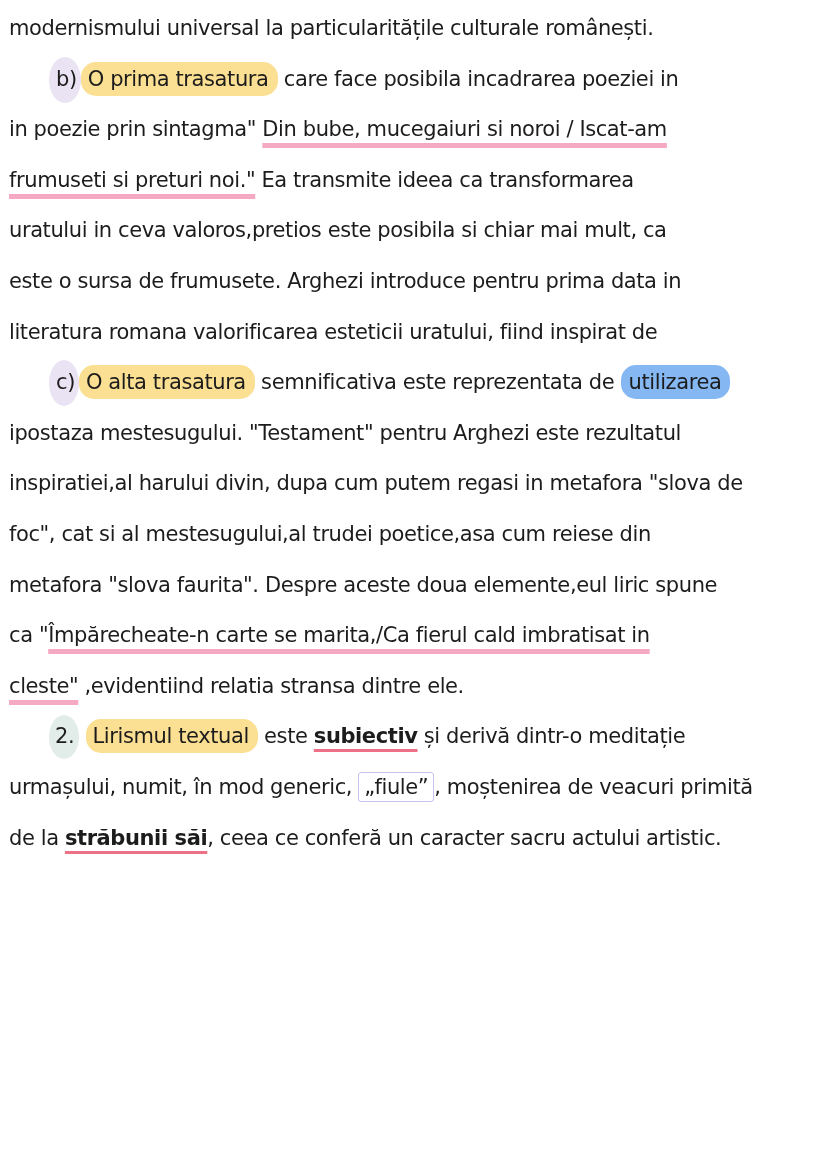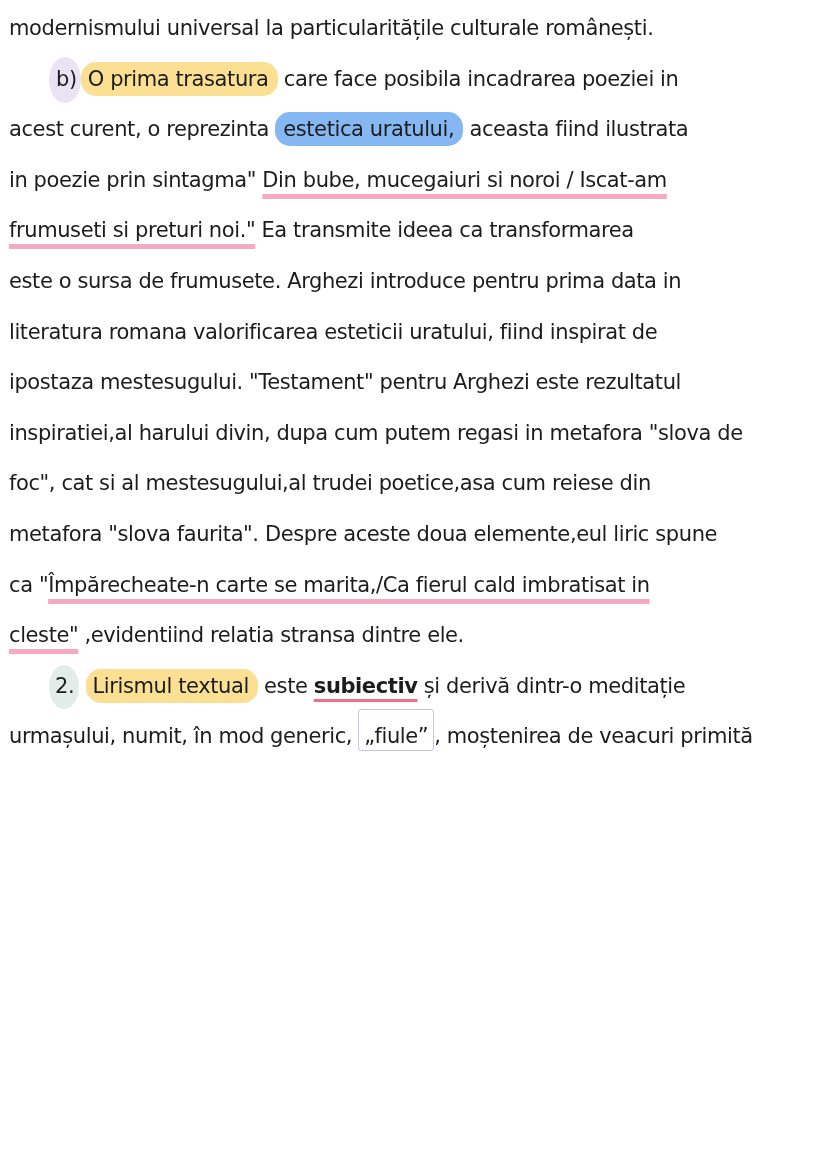--- a/index.html
+++ b/index.html
@@ -63,35 +63,37 @@
   .seg-u-red{
     text-decoration:underline;
     text-decoration-color:var(--u-red);
     text-decoration-thickness:2.5px;
     text-underline-offset:6px;
     font-weight:bold;
   }
   .seg-boxed{
     border:1.5px solid var(--box-border);
     border-radius:3px;
-    padding:14px 5px 2px 5px;
+    padding:2px 5px 2px 5px;
   }
 </style>
 </head>
 <body>
 
 <div class="page" id="doc">
     <div class="line"><span class="seg-plain">modernismului universal la particularitățile culturale românești.</span></div>
     <div class="line indent"><span class="seg-bullet-lavender">b)</span><span class="seg-hl-yellow">O prima trasatura</span><span class="seg-plain"> care face posibila incadrarea poeziei in</span></div>
-    <div class="line"><span class="seg-plain">acest curent, o reprezinta </span><span class="seg-hl-blue">estetica uratului,</span><span class="seg-plain"> aceasta fiind ilustrata</span></div>
     <div class="line"><span class="seg-plain">in poezie prin sintagma" </span><span class="seg-u-pink">Din bube, mucegaiuri si noroi / Iscat-am</span></div>
     <div class="line"><span class="seg-u-pink">frumuseti si preturi noi."</span><span class="seg-plain"> Ea transmite ideea ca transformarea</span></div>
+    <div class="line"><span class="seg-plain">uratului in ceva valoros,pretios este posibila si chiar mai mult, ca</span></div>
     <div class="line"><span class="seg-plain">este o sursa de frumusete. Arghezi introduce pentru prima data in</span></div>
     <div class="line"><span class="seg-plain">literatura romana valorificarea esteticii uratului, fiind inspirat de</span></div>
+    <div class="line indent"><span class="seg-bullet-lavender">c)</span><span class="seg-hl-yellow">O alta trasatura</span><span class="seg-plain"> semnificativa este reprezentata de </span><span class="seg-hl-blue">utilizarea</span></div>
     <div class="line"><span class="seg-plain">ipostaza mestesugului. "Testament" pentru Arghezi este rezultatul</span></div>
     <div class="line"><span class="seg-plain">inspiratiei,al harului divin, dupa cum putem regasi in metafora "slova de</span></div>
     <div class="line"><span class="seg-plain">foc", cat si al mestesugului,al trudei poetice,asa cum reiese din</span></div>
     <div class="line"><span class="seg-plain">metafora "slova faurita". Despre aceste doua elemente,eul liric spune</span></div>
     <div class="line"><span class="seg-plain">ca "</span><span class="seg-u-pink">Împărecheate-n carte se marita,/Ca fierul cald imbratisat in</span></div>
     <div class="line"><span class="seg-u-pink">cleste"</span><span class="seg-plain"> ,evidentiind relatia stransa dintre ele.</span></div>
     <div class="line indent"><span class="seg-bullet-mint">2.</span><span class="seg-plain"> </span><span class="seg-hl-yellow">Lirismul textual</span><span class="seg-plain"> este </span><span class="seg-u-red">subiectiv</span><span class="seg-plain"> și derivă dintr-o meditație</span></div>
     <div class="line"><span class="seg-plain">urmașului, numit, în mod generic, </span><span class="seg-boxed">„fiule”</span><span class="seg-plain">, moștenirea de veacuri primită</span></div>
+    <div class="line"><span class="seg-plain">de la </span><span class="seg-u-red">străbunii săi</span><span class="seg-plain">, ceea ce conferă un caracter sacru actului artistic.</span></div>
   </div>
 
 </body></html>

